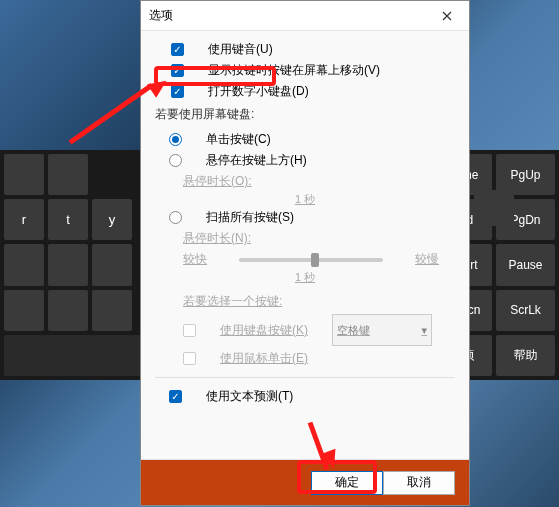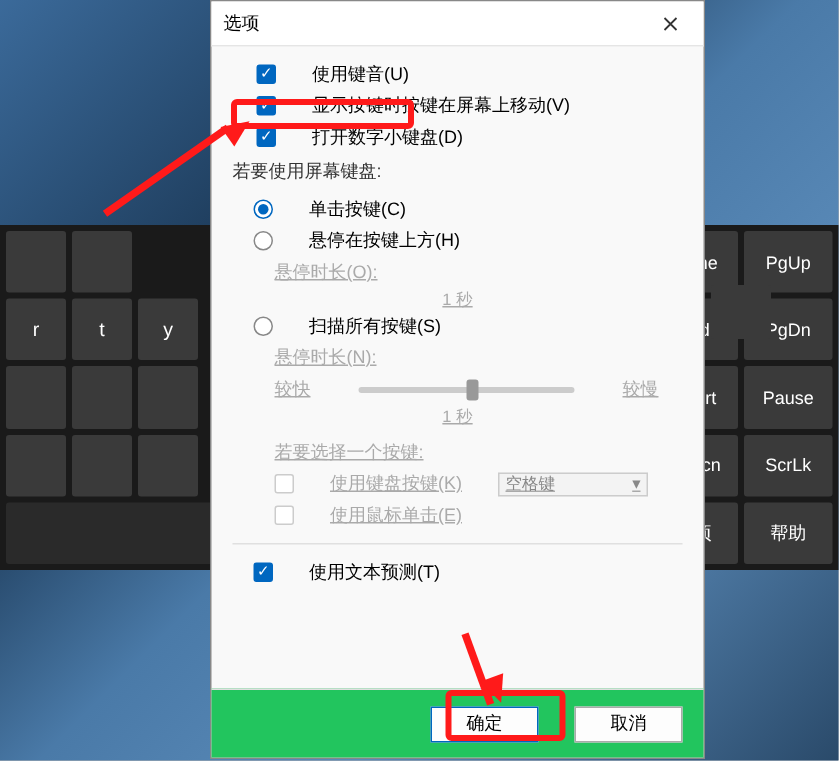--- a/index.html
+++ b/index.html
@@ -71,25 +71,25 @@
   .chk.checked { background:#0067c0; border-color:#0067c0; }
   .chk.checked::after { content:"✓"; color:#fff; font-size:10px; line-height:1;}
   .rad { border-radius:50%; }
   .rad.checked { border-color:#0067c0; }
   .rad.checked::after { content:""; width:7px; height:7px; border-radius:50%; background:#0067c0; }
   .dis { color:#aaa;text-decoration:underline; }
   .dis .chk, .dis .rad { border-color:#ccc; }
   .slider { position:relative; flex:1; height:4px; background:#ccc; margin:0 8px; border-radius:2px;}
   .slider .thumb { position:absolute; top:-5px; width:8px; height:14px; background:#999; border-radius:2px;}
   .tiny { font-size:11px; color:#aaa; text-align:center; }
-  .sel { height:16px; min-width:100px; border:1px solid #ccc; background:#f3f3f3; display:inline-flex; align-items:center; justify-content:space-between; padding:0 4px; font-size:11px; color:#888;}
+  .sel { height:32px; min-width:100px; border:1px solid #ccc; background:#f3f3f3; display:inline-flex; align-items:center; justify-content:space-between; padding:0 4px; font-size:11px; color:#888;}
   hr { border:none; border-top:1px solid #e0e0e0; margin:8px 0;}
   .btnbar {
-    height:46px; display:flex; align-items:center; justify-content:flex-end; gap:24px;
-    padding: 0 14px; border-top:1px solid #e0e0e0; background:#22c55e;
+    height:46px; display:flex; align-items:center; justify-content:flex-end; gap:0;
+    padding: 0 14px; border-top:1px solid #e0e0e0; background:#c2410c;
   }
   .btn {
     min-width:72px; height:24px; border:1px solid #aaa; background:#fdfdfd;
     display:flex; align-items:center; justify-content:center; font-size:12px; cursor:pointer;
   }
   .btn.primary { border-color:#0067c0; }
   
   .arrow-box {
     position:absolute; border: 4px solid #ff1a1a; border-radius:4px;
     pointer-events: none;

